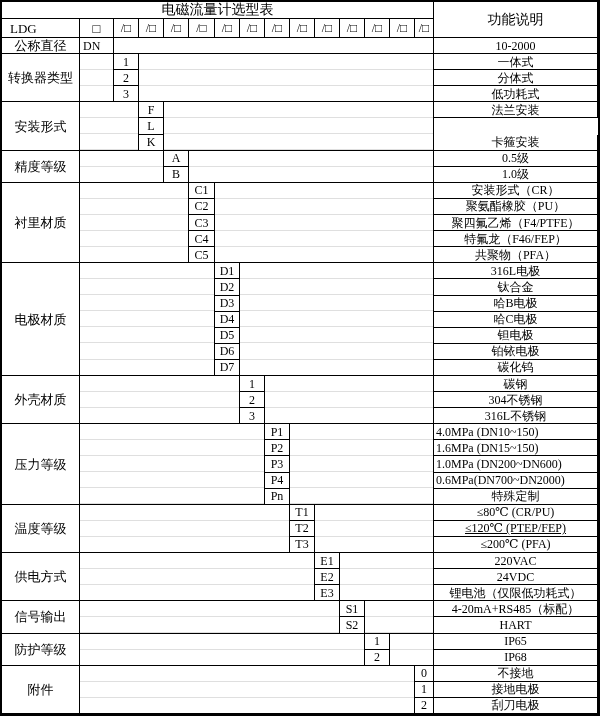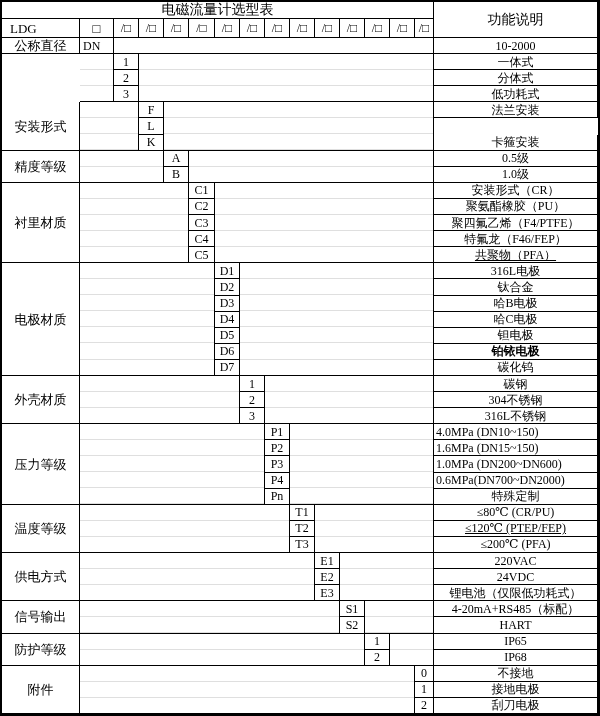--- a/index.html
+++ b/index.html
@@ -61,20 +61,21 @@
     <div class="cell slot" style="grid-area: 2 / 10 / span 1 / span 1;">/□</div>
     <div class="cell slot" style="grid-area: 2 / 11 / span 1 / span 1;">/□</div>
     <div class="cell slot" style="grid-area: 2 / 12 / span 1 / span 1;">/□</div>
     <div class="cell slot" style="grid-area: 2 / 13 / span 1 / span 1;">/□</div>
     <div class="cell slot" style="grid-area: 2 / 14 / span 1 / span 1;">/□</div>
     <div class="cell slot" style="grid-area: 2 / 15 / span 1 / span 1;">/□</div>
     <div class="cell label" style="grid-area: 3 / 1 / span 1 / span 1;">公称直径</div>
     <div class="cell code left" style="grid-area: 3 / 2 / span 1 / span 1;">DN</div>
     <div class="cell ghost" style="grid-area: 3 / 3 / span 1 / span 13;"></div>
     <div class="cell desc" style="grid-area: 3 / 16 / span 1 / span 1;">10-2000</div>
+    <div class="cell label" style="grid-area: 4 / 1 / span 3 / span 1;">转换器类型</div>
     <div class="cell ghost lines" style="grid-area: 4 / 2 / span 3 / span 1;"></div>
     <div class="cell code" style="grid-area: 4 / 3 / span 1 / span 1;">1</div>
     <div class="cell code" style="grid-area: 5 / 3 / span 1 / span 1;">2</div>
     <div class="cell code" style="grid-area: 6 / 3 / span 1 / span 1;">3</div>
     <div class="cell ghost lines" style="grid-area: 4 / 4 / span 3 / span 12;"></div>
     <div class="cell desc" style="grid-area: 4 / 16 / span 1 / span 1;">一体式</div>
     <div class="cell desc" style="grid-area: 5 / 16 / span 1 / span 1;">分体式</div>
     <div class="cell desc" style="grid-area: 6 / 16 / span 1 / span 1;">低功耗式</div>
     <div class="cell label" style="grid-area: 7 / 1 / span 3 / span 1;">安装形式</div>
     <div class="cell ghost lines" style="grid-area: 7 / 2 / span 3 / span 2;"></div>
@@ -96,37 +97,37 @@
     <div class="cell code" style="grid-area: 12 / 6 / span 1 / span 1;">C1</div>
     <div class="cell code" style="grid-area: 13 / 6 / span 1 / span 1;">C2</div>
     <div class="cell code" style="grid-area: 14 / 6 / span 1 / span 1;">C3</div>
     <div class="cell code" style="grid-area: 15 / 6 / span 1 / span 1;">C4</div>
     <div class="cell code" style="grid-area: 16 / 6 / span 1 / span 1;">C5</div>
     <div class="cell ghost lines" style="grid-area: 12 / 7 / span 5 / span 9;"></div>
     <div class="cell desc" style="grid-area: 12 / 16 / span 1 / span 1;">安装形式（CR）</div>
     <div class="cell desc" style="grid-area: 13 / 16 / span 1 / span 1;">聚氨酯橡胶（PU）</div>
     <div class="cell desc" style="grid-area: 14 / 16 / span 1 / span 1;">聚四氟乙烯（F4/PTFE）</div>
     <div class="cell desc" style="grid-area: 15 / 16 / span 1 / span 1;">特氟龙（F46/FEP）</div>
-    <div class="cell desc" style="grid-area: 16 / 16 / span 1 / span 1; text-decoration: underline;">共聚物（PFA）</div>
+    <div class="cell desc" style="grid-area: 16 / 16 / span 1 / span 1;">共聚物（PFA）</div>
     <div class="cell label" style="grid-area: 17 / 1 / span 7 / span 1;">电极材质</div>
     <div class="cell ghost lines" style="grid-area: 17 / 2 / span 7 / span 5;"></div>
     <div class="cell code" style="grid-area: 17 / 7 / span 1 / span 1;">D1</div>
     <div class="cell code" style="grid-area: 18 / 7 / span 1 / span 1;">D2</div>
     <div class="cell code" style="grid-area: 19 / 7 / span 1 / span 1;">D3</div>
     <div class="cell code" style="grid-area: 20 / 7 / span 1 / span 1;">D4</div>
     <div class="cell code" style="grid-area: 21 / 7 / span 1 / span 1;">D5</div>
     <div class="cell code" style="grid-area: 22 / 7 / span 1 / span 1;">D6</div>
     <div class="cell code" style="grid-area: 23 / 7 / span 1 / span 1;">D7</div>
     <div class="cell ghost lines" style="grid-area: 17 / 8 / span 7 / span 8;"></div>
     <div class="cell desc" style="grid-area: 17 / 16 / span 1 / span 1;">316L电极</div>
     <div class="cell desc" style="grid-area: 18 / 16 / span 1 / span 1;">钛合金</div>
     <div class="cell desc" style="grid-area: 19 / 16 / span 1 / span 1;">哈B电极</div>
     <div class="cell desc" style="grid-area: 20 / 16 / span 1 / span 1;">哈C电极</div>
     <div class="cell desc" style="grid-area: 21 / 16 / span 1 / span 1;">钽电极</div>
-    <div class="cell desc" style="grid-area: 22 / 16 / span 1 / span 1; font-weight: bold;">铂铱电极</div>
+    <div class="cell desc" style="grid-area: 22 / 16 / span 1 / span 1;">铂铱电极</div>
     <div class="cell desc" style="grid-area: 23 / 16 / span 1 / span 1;">碳化钨</div>
     <div class="cell label" style="grid-area: 24 / 1 / span 3 / span 1;">外壳材质</div>
     <div class="cell ghost lines" style="grid-area: 24 / 2 / span 3 / span 6;"></div>
     <div class="cell code" style="grid-area: 24 / 8 / span 1 / span 1;">1</div>
     <div class="cell code" style="grid-area: 25 / 8 / span 1 / span 1;">2</div>
     <div class="cell code" style="grid-area: 26 / 8 / span 1 / span 1;">3</div>
     <div class="cell ghost lines" style="grid-area: 24 / 9 / span 3 / span 7;"></div>
     <div class="cell desc" style="grid-area: 24 / 16 / span 1 / span 1;">碳钢</div>
     <div class="cell desc" style="grid-area: 25 / 16 / span 1 / span 1;">304不锈钢</div>
     <div class="cell desc" style="grid-area: 26 / 16 / span 1 / span 1;">316L不锈钢</div>

